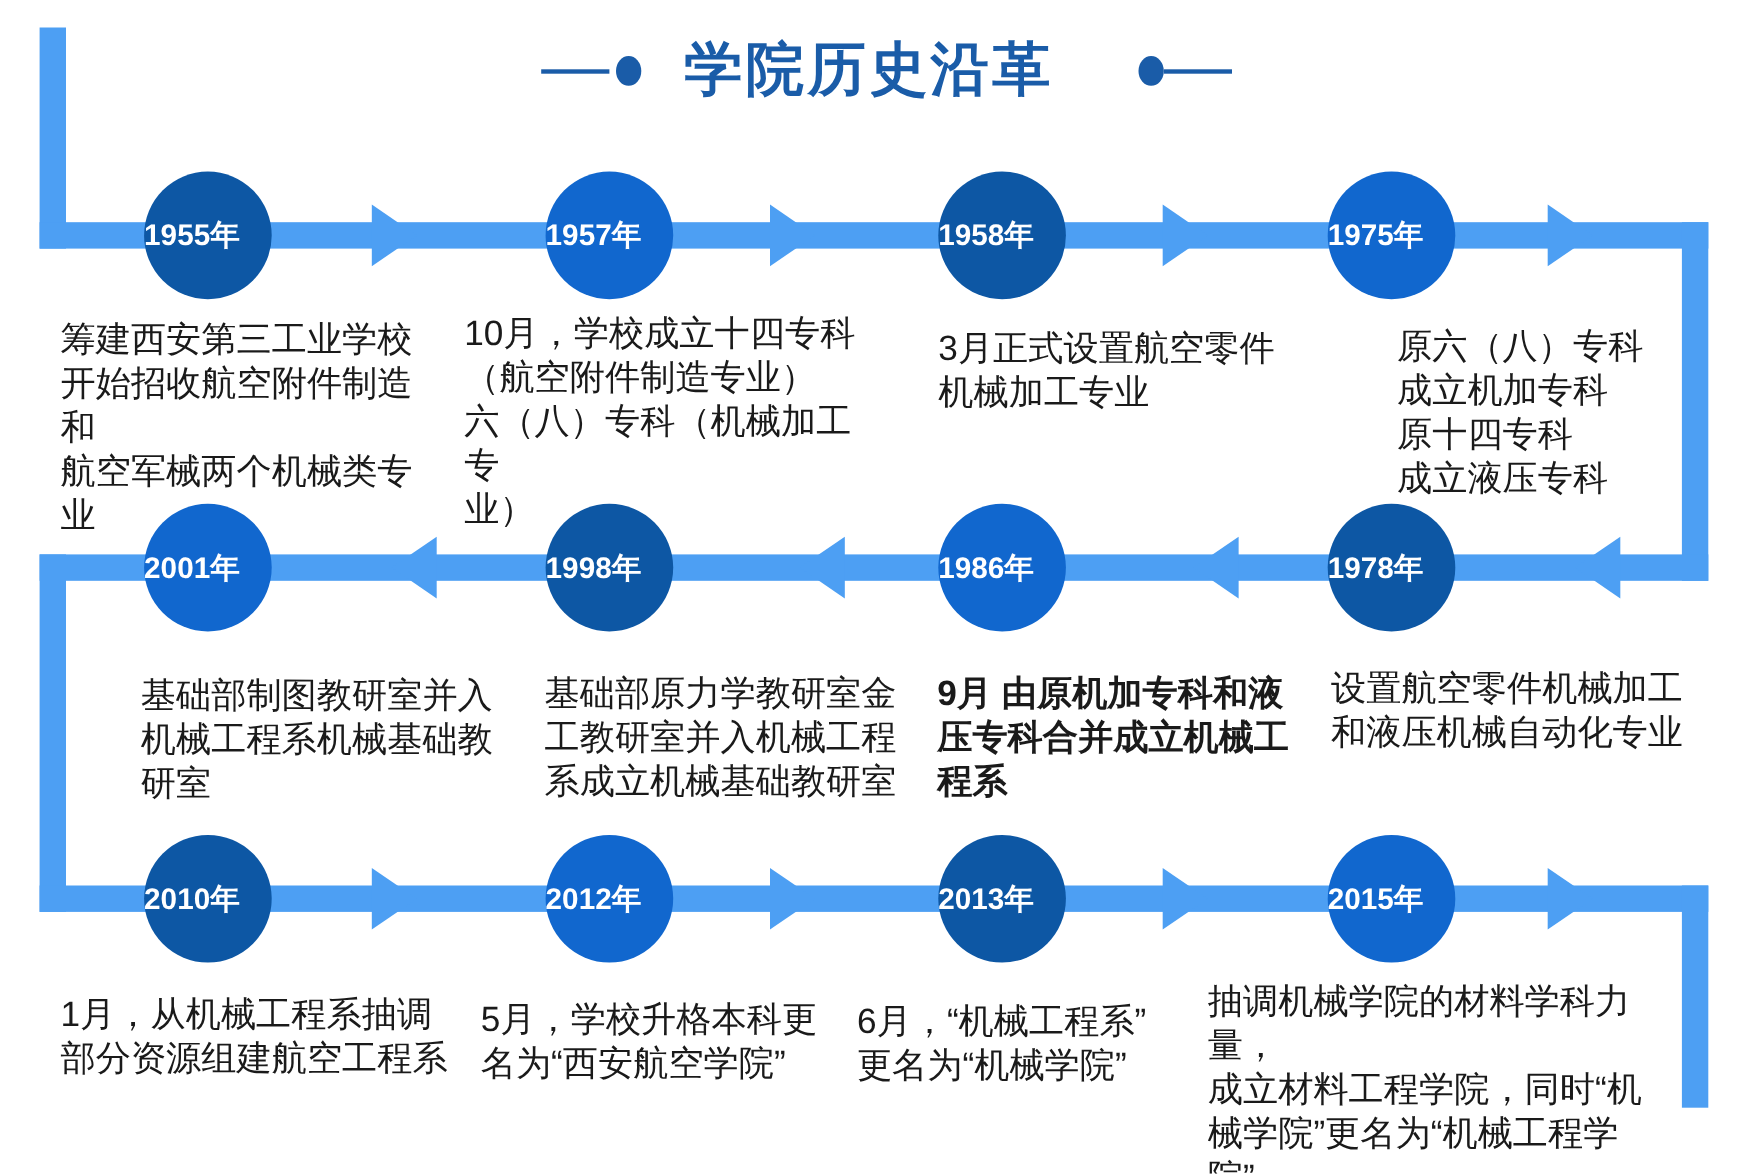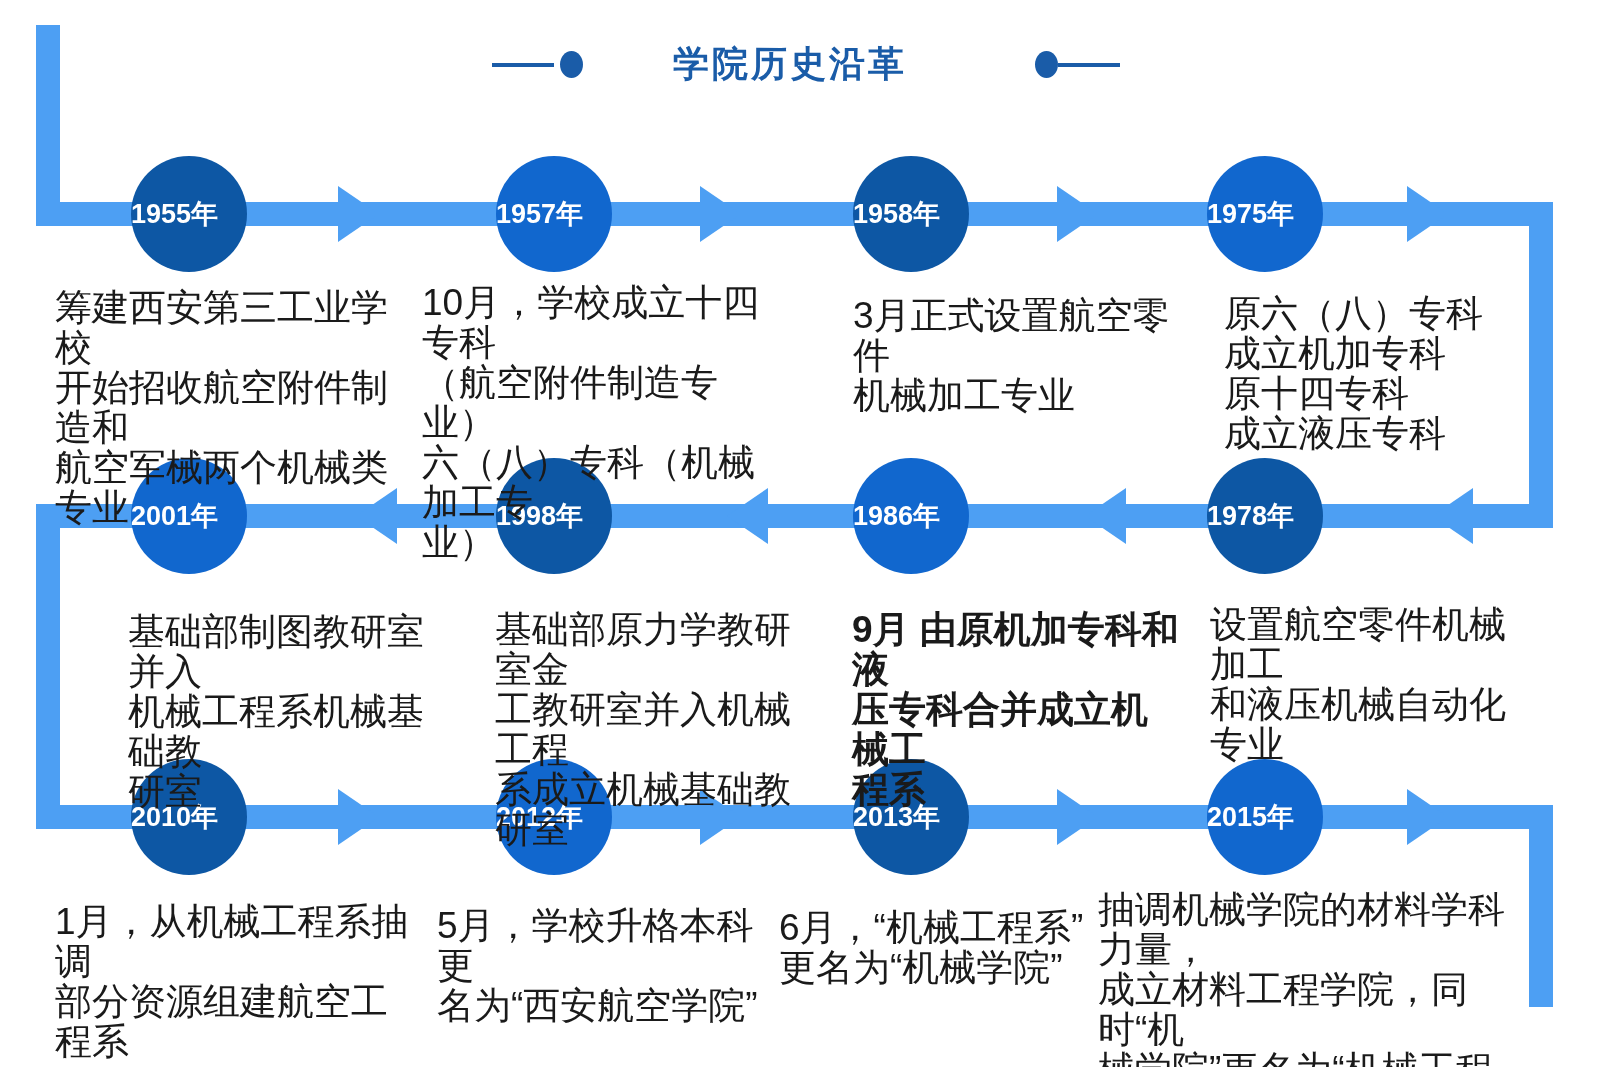--- a/index.html
+++ b/index.html
@@ -8,41 +8,41 @@
     --bright:#1167ce;
     --title:#1a5ca8;
     --text:#1a1a1a;
   }
   html,body{margin:0;padding:0;background:#ffffff;}
   body{font-family:"Liberation Sans","DejaVu Sans",sans-serif;}
   .canvas{position:relative;width:1600px;height:1067px;background:#ffffff;overflow:hidden;}
 
   
   .page-title{position:absolute;left:600px;top:36px;width:380px;text-align:center;
-    font-size:36px;font-weight:bold;letter-spacing:3px;color:var(--title);margin:0;line-height:56px;}
+    font-size:53px;font-weight:bold;letter-spacing:3px;color:var(--title);margin:0;line-height:56px;}
   .title-line{position:absolute;top:63px;width:62px;height:4px;background:var(--title);}
   .title-dot{position:absolute;top:51px;width:23px;height:27px;border-radius:50%;background:var(--title);}
 
   
   .band{position:absolute;background:var(--band);}
 
   
   .arrow{position:absolute;width:0;height:0;border-top:28px solid transparent;border-bottom:28px solid transparent;}
   .arrow.right{border-left:41px solid var(--band);}
   .arrow.left{border-right:41px solid var(--band);}
 
   
   .circle{position:absolute;width:116px;height:116px;border-radius:50%;
     display:flex;align-items:center;justify-content:flex-start;}
   .circle.dark{background:var(--dark);}
   .circle.bright{background:var(--bright);}
   .circle .year{color:#ffffff;font-size:27px;font-weight:bold;white-space:nowrap;}
 
   
-  .desc{position:absolute;font-size:37px;line-height:40px;color:var(--text);}
+  .desc{position:absolute;font-size:32px;line-height:40px;color:var(--text);}
 </style>
 </head>
 <body>
 
 <div class="canvas">
 
   <span class="title-line" style="left:492px;"></span>
   <span class="title-dot" style="left:560px;"></span>
   <h1 class="page-title">学院历史沿革</h1>
   <span class="title-dot" style="left:1035px;"></span>
@@ -106,21 +106,21 @@
   <div class="circle dark" style="left:853px; top:759px;">
       <span class="year">2013年</span>
     </div>
   <div class="circle bright" style="left:1207px;top:759px;">
       <span class="year">2015年</span>
     </div>
 
   <div class="desc" style="left:55px;  top:288px; width:350px;">筹建西安第三工业学校<br>开始招收航空附件制造和<br>航空军械两个机械类专业</div>
   <div class="desc" style="left:422px; top:283px; width:365px;">10月，学校成立十四专科<br>（航空附件制造专业）<br>六（八）专科（机械加工专<br>业）</div>
   <div class="desc" style="left:853px; top:296px; width:330px;">3月正式设置航空零件<br>机械加工专业</div>
-  <div class="desc" style="left:1224px;top:294px; width:310px;">原六（八）专科<br>成立机加专科<br>原十四专科<br>成立液压专科</div>
+  <div class="desc" style="left:1270px;top:294px; width:310px;">原六（八）专科<br>成立机加专科<br>原十四专科<br>成立液压专科</div>
 
   <div class="desc" style="left:1210px;top:605px; width:330px;">设置航空零件机械加工<br>和液压机械自动化专业</div>
   <div class="desc" style="left:852px; top:610px; width:330px;font-weight:bold;">9月 由原机加专科和液<br>压专科合并成立机械工<br>程系</div>
   <div class="desc" style="left:128px; top:612px; width:330px;">基础部制图教研室并入<br>机械工程系机械基础教<br>研室</div>
   <div class="desc" style="left:495px; top:610px; width:330px;">基础部原力学教研室金<br>工教研室并入机械工程<br>系成立机械基础教研室</div>
 
   <div class="desc" style="left:55px;  top:902px; width:360px;">1月，从机械工程系抽调<br>部分资源组建航空工程系</div>
   <div class="desc" style="left:437px; top:906px; width:330px;">5月，学校升格本科更<br>名为“西安航空学院”</div>
   <div class="desc" style="left:779px; top:908px; width:330px;">6月，“机械工程系”<br>更名为“机械学院”</div>
   <div class="desc" style="left:1098px;top:890px; width:430px;">抽调机械学院的材料学科力量，<br>成立材料工程学院，同时“机<br>械学院”更名为“机械工程学<br>院”</div>

